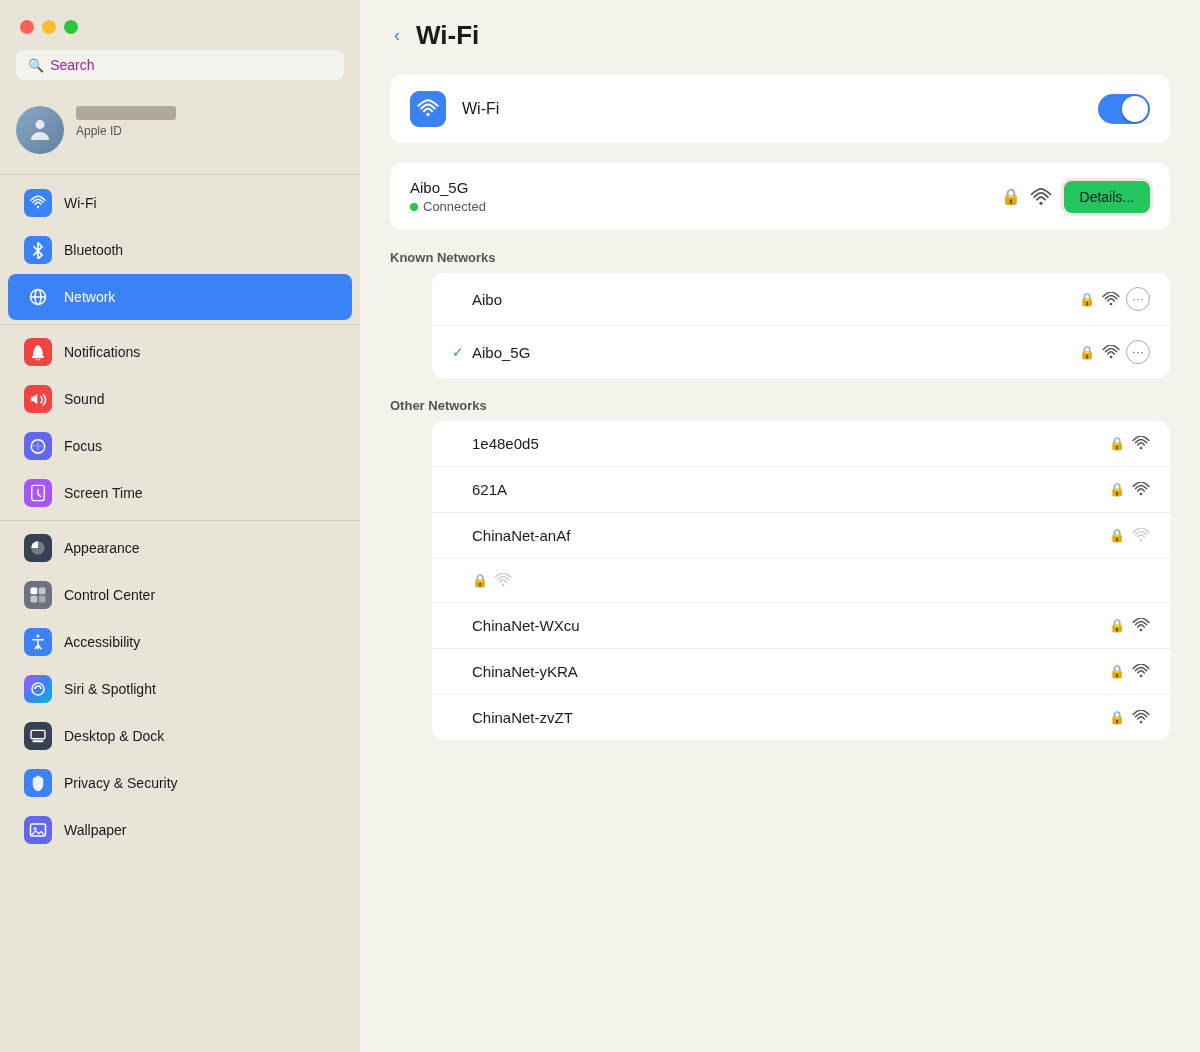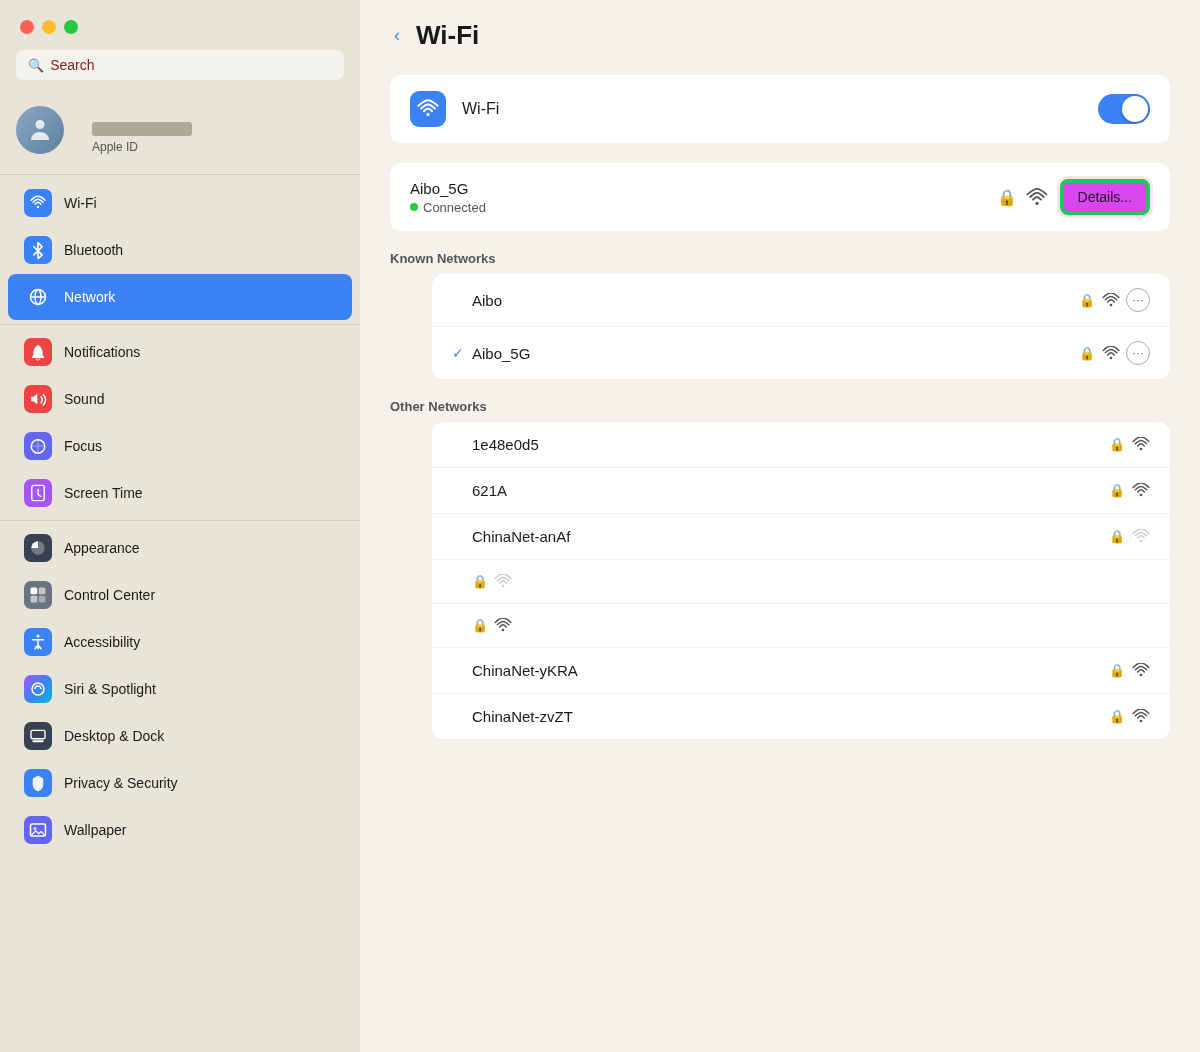--- a/index.html
+++ b/index.html
@@ -44,28 +44,28 @@
       margin: 0 16px 16px 16px;
       background: rgba(255,255,255,0.5);
       border-radius: 8px;
       display: flex;
       align-items: center;
       padding: 7px 12px;
       gap: 6px;
     }
 
     .search-placeholder {
-      color: #7f1d1d;
+      color: #a21caf;
       font-size: 14px;
     }
 
     .apple-id-section {
       display: flex;
-      align-items: flex-end;
-      gap: 28px;
+      align-items: flex-start;
+      gap: 12px;
       padding: 10px 16px 16px 16px;
     }
 
     .apple-id-avatar {
       width: 48px;
       height: 48px;
       border-radius: 50%;
       background: linear-gradient(135deg, #8ba8c4 0%, #5e80a0 100%);
       display: flex;
       align-items: center;
@@ -255,22 +255,22 @@
       background: #28c840;
     }
 
     .network-icons {
       display: flex;
       align-items: center;
       gap: 8px;
     }
 
     .details-button {
-      background: #d946ef;
-      border: 4px solid #22c55e;
+      background: #22c55e;
+      border: 2px solid #22c55e;
       border-radius: 8px;
       padding: 6px 14px;
       font-size: 14px;
       color: #1a1a1a;
       cursor: pointer;
       box-shadow: 0 0 0 3px rgba(239,68,68,0.15);
     }
 
     
     .section-title {
@@ -627,20 +627,21 @@
       <svg width="18" height="15" viewBox="0 0 24 20" fill="none">
         <path d="M1.5 6C5.5 2 10.5 0 12 0C13.5 0 18.5 2 22.5 6" stroke="#ccc" stroke-width="2" fill="none" stroke-linecap="round"></path>
         <path d="M4.5 9C7.5 6 10.5 4.5 12 4.5C13.5 4.5 16.5 6 19.5 9" stroke="#ccc" stroke-width="2" fill="none" stroke-linecap="round"></path>
         <path d="M7.5 12C9.5 10 11 9 12 9C13 9 14.5 10 16.5 12" stroke="#ccc" stroke-width="2" fill="none" stroke-linecap="round"></path>
         <circle cx="12" cy="16" r="1.8" fill="#ccc"></circle>
       </svg>
     </div>
   </div>
       <div class="network-row">
     <span class="checkmark"></span>
+    <span class="network-row-name">ChinaNet-WXcu</span>
     <div class="row-icons">
       <span style="font-size:13px;color:#666;">🔒</span>
       <svg width="18" height="15" viewBox="0 0 24 20" fill="none">
         <path d="M1.5 6C5.5 2 10.5 0 12 0C13.5 0 18.5 2 22.5 6" stroke="#555" stroke-width="2" fill="none" stroke-linecap="round"></path>
         <path d="M4.5 9C7.5 6 10.5 4.5 12 4.5C13.5 4.5 16.5 6 19.5 9" stroke="#555" stroke-width="2" fill="none" stroke-linecap="round"></path>
         <path d="M7.5 12C9.5 10 11 9 12 9C13 9 14.5 10 16.5 12" stroke="#555" stroke-width="2" fill="none" stroke-linecap="round"></path>
         <circle cx="12" cy="16" r="1.8" fill="#555"></circle>
       </svg>
     </div>
   </div>

